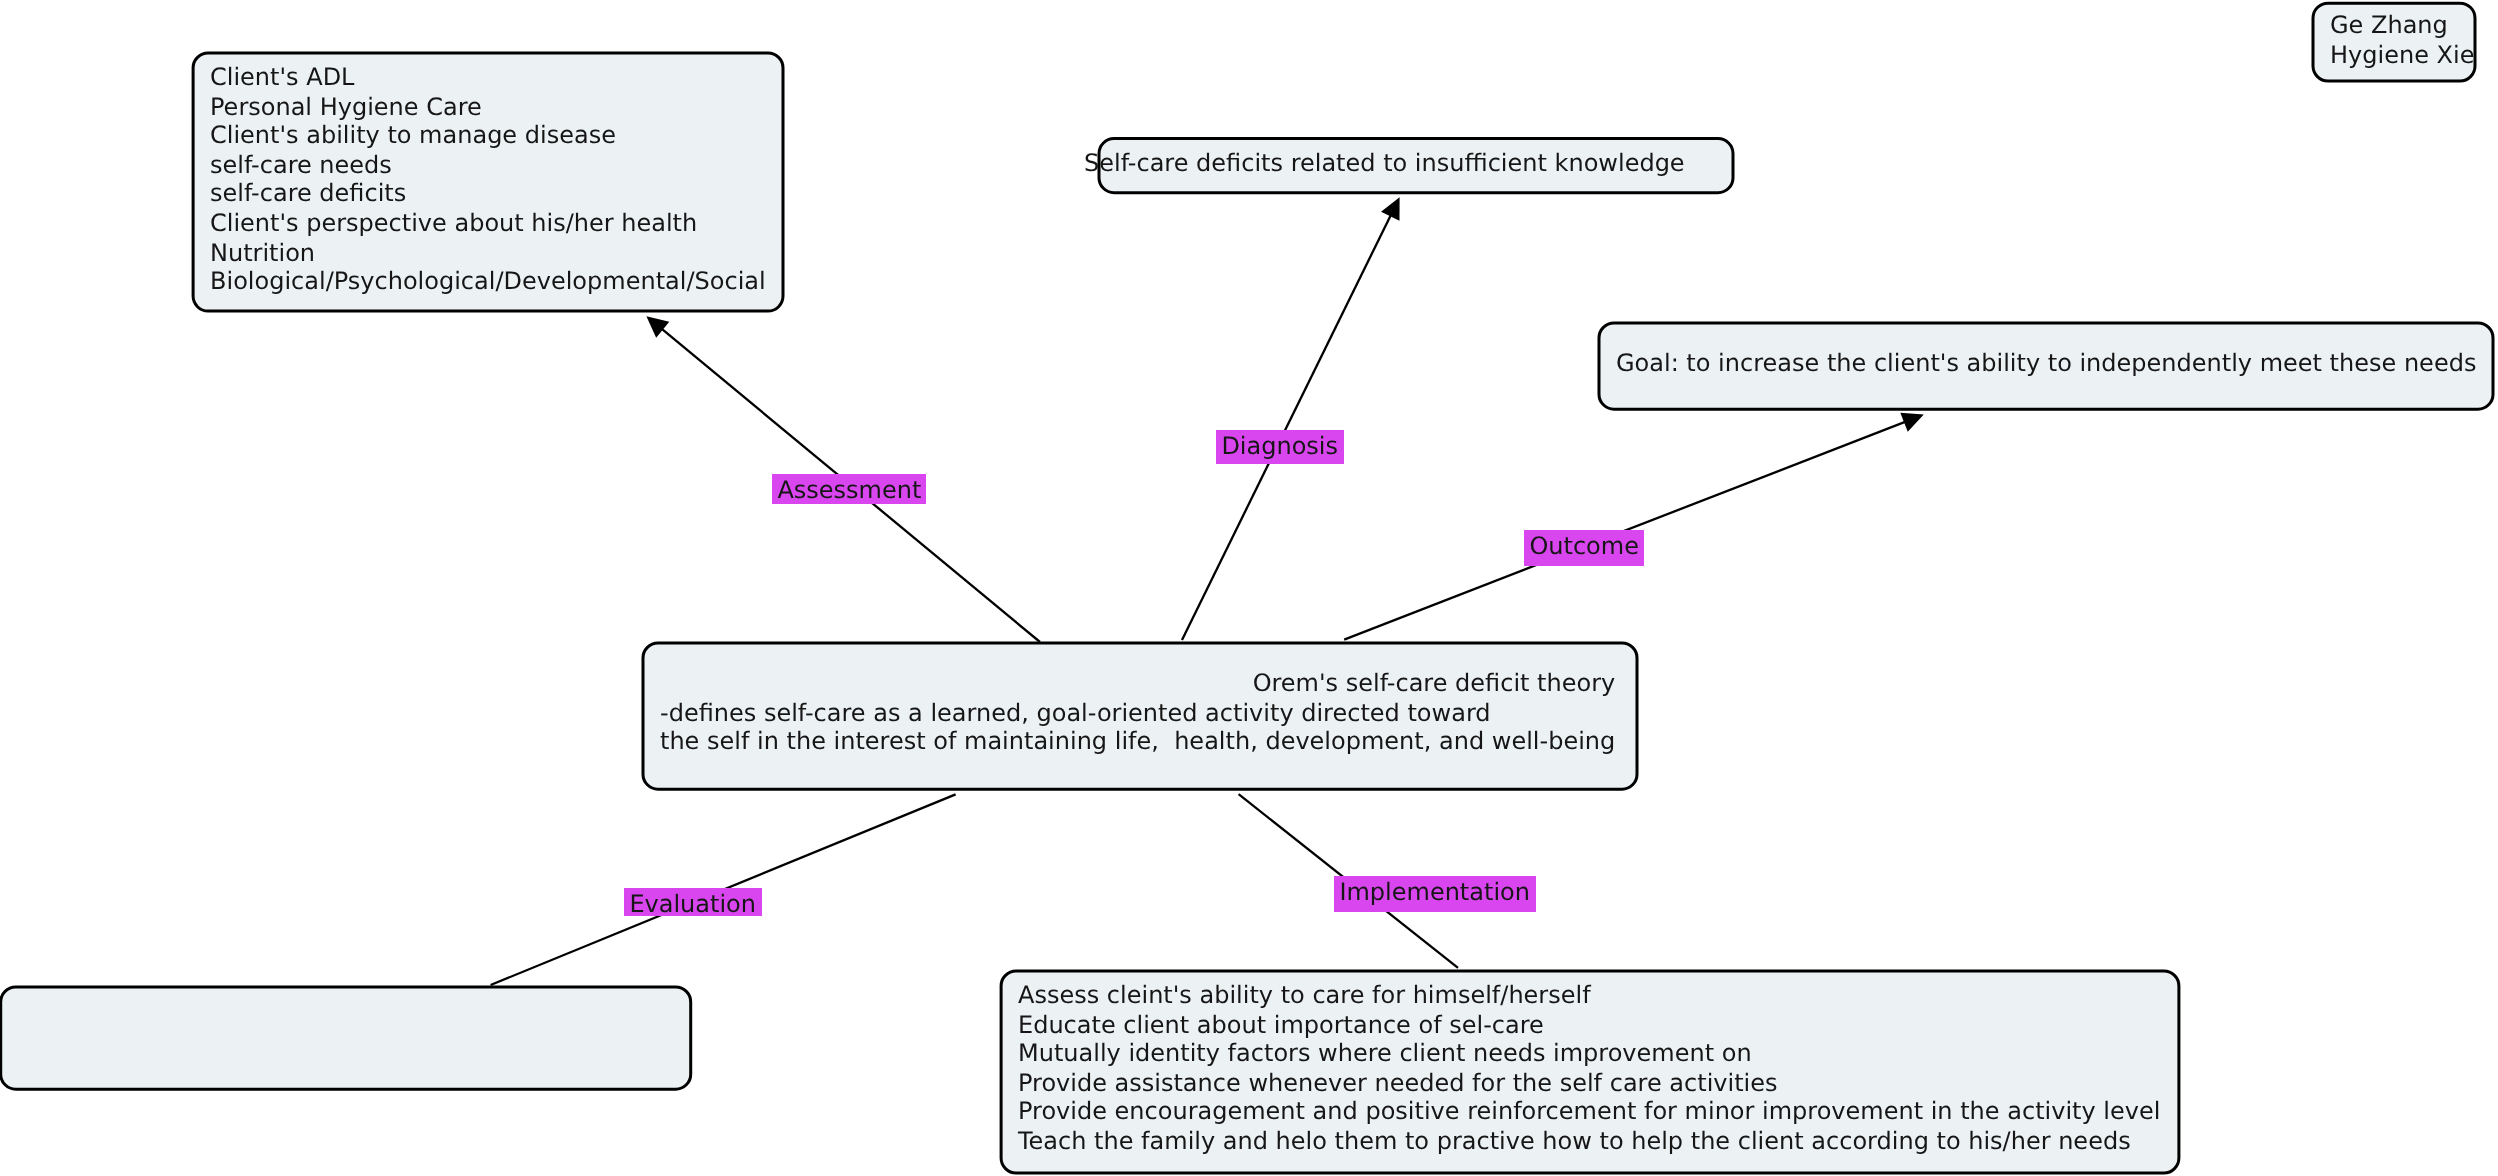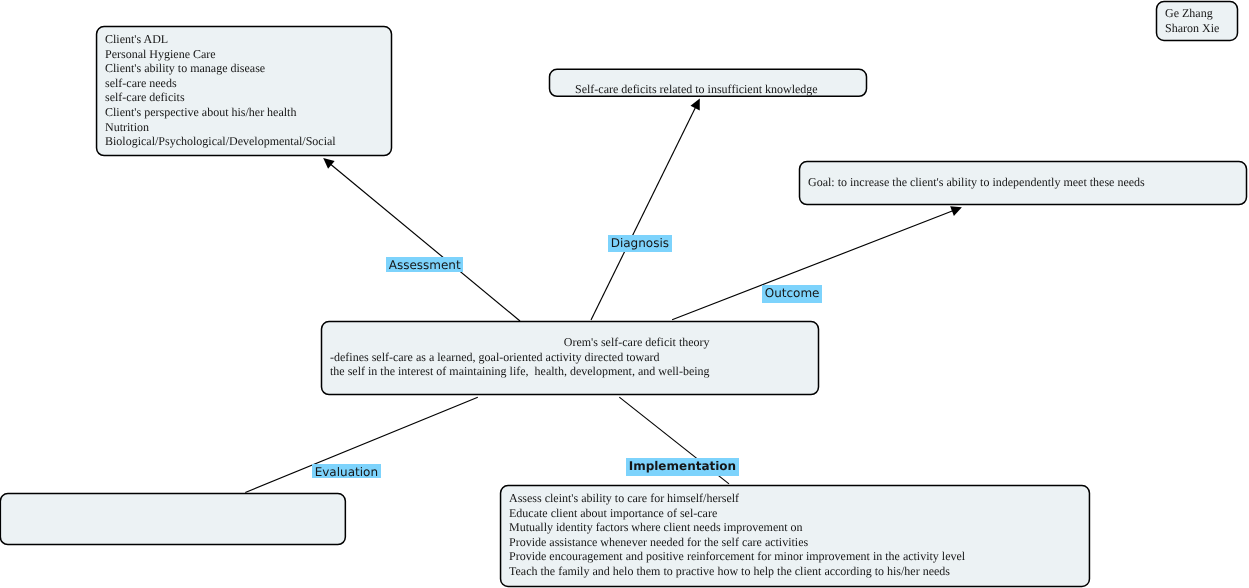--- a/index.html
+++ b/index.html
@@ -31,40 +31,38 @@
   .node {
     position: absolute;
     box-sizing: border-box;
     padding: 0 9px;
     display: flex;
     flex-direction: column;
     justify-content: center;
     line-height: 14.6px;
     white-space: pre;
     color: #161616;
-    font-family: Liberation Serif, serif;
   }
   .ntext {
     transform: translateY(-1.35px);
     will-change: transform;
     width: max-content;
   }
   .nline {
     white-space: pre;
   }
   .center-first {
     text-align: right;
   }
   .edge-label {
     position: absolute;
-    background: #7dd3fc;
+    background: #d946ef;
     color: #161616;
     white-space: pre;
     will-change: transform;
-    margin-top: 20px;
   }
   .edge-label > span {
     position: absolute;
     left: 2.7px;
     line-height: 14.4px;
     white-space: pre;
   }
 </style>
 </head>
 <body>
@@ -87,25 +85,25 @@
         <line x1="591" y1="320" x2="696.4339722163996" y2="105.4496190375838" stroke="#000000" stroke-width="1.15"></line>
         <polygon points="699.8,98.6 699.7470182832013,110.38472286215017 690.502904540131,105.84199668669373" fill="#000000"></polygon>
         <line x1="672.1" y1="319.8" x2="954.7852829899767" y2="210.06192430513326" stroke="#000000" stroke-width="1.15"></line>
         <polygon points="961.9,207.3 953.8821684833845,215.93694840618872 950.1547287109954,206.33506355251478" fill="#000000"></polygon>
         <line x1="477.8" y1="397.2" x2="245.3" y2="492.5" stroke="#000000" stroke-width="1.15"></line>
         <line x1="619.3" y1="397.1" x2="729" y2="483.9" stroke="#000000" stroke-width="1.15"></line>
       </g>
   </svg>
 
   <div class="node" id="assessment-box" style="left: 95.8px; top: 25.75px; width: 296.45px; height: 130.55px;"><div class="ntext"><div class="nline">Client's ADL</div><div class="nline">Personal Hygiene Care</div><div class="nline">Client's ability to manage disease</div><div class="nline">self-care needs</div><div class="nline">self-care deficits</div><div class="nline">Client's perspective about his/her health</div><div class="nline">Nutrition</div><div class="nline">Biological/Psychological/Developmental/Social</div></div></div>
-  <div class="node" id="diagnosis-box" style="left: 566px; top: 68.55px; width: 270px; height: 28.55px; justify-content: flex-end;"><div class="ntext"><div class="nline">Self-care deficits related to insufficient knowledge</div></div></div>
+  <div class="node" id="diagnosis-box" style="left: 533px; top: 68.55px; width: 270px; height: 28.55px;"><div class="ntext"><div class="nline">Self-care deficits related to insufficient knowledge</div></div></div>
   <div class="node" id="planning-box" style="left: 798.75px; top: 160.75px; width: 490px; height: 44.6px; border-radius: 11px;"><div class="ntext"><div class="nline">Goal: to increase the client's ability to independently meet these needs</div></div></div>
   <div class="node" id="center-box" style="left: 320.75px; top: 320.75px; width: 498.5px; height: 74.6px;"><div class="ntext"><div class="nline center-first">Orem's self-care deficit theory</div><div class="nline">-defines self-care as a learned, goal-oriented activity directed toward</div><div class="nline">the self in the interest of maintaining life,  health, development, and well-being</div></div></div>
   <div class="node" id="implementation-box" style="left: 499.8px; top: 484.75px; width: 590.4px; height: 102.5px;"><div class="ntext"><div class="nline">Assess cleint's ability to care for himself/herself</div><div class="nline">Educate client about importance of sel-care</div><div class="nline">Mutually identity factors where client needs improvement on</div><div class="nline">Provide assistance whenever needed for the self care activities</div><div class="nline">Provide encouragement and positive reinforcement for minor improvement in the activity level</div><div class="nline">Teach the family and helo them to practive how to help the client according to his/her needs</div></div></div>
-  <div class="node" id="authors-box" style="left: 1155.75px; top: 1.82px; width: 82.5px; height: 40.43px;"><div class="ntext"><div class="nline">Ge Zhang</div><div class="nline">Sharon Xie</div></div></div>
+  <div class="node" id="authors-box" style="left: 1155.75px; top: 1.82px; width: 82.5px; height: 40.43px;"><div class="ntext"><div class="nline">Ge Zhang</div><div class="nline">Hygiene Xie</div></div></div>
 
   <div class="edge-label" id="lbl-assessment" style="left: 386.4px; top: 236.6px; height: 14.5px; width: max-content; padding: 0px 2.7px; box-sizing: content-box;"><span style="top: 0.996px; position: relative; display: inline-block; left: 0px;">Assessment</span></div>
   <div class="edge-label" id="lbl-diagnosis" style="left: 607.6px; top: 214.6px; height: 17.4px; width: max-content; padding: 0px 2.7px; box-sizing: content-box;"><span style="top: 0.896px; position: relative; display: inline-block; left: 0px;">Diagnosis</span></div>
   <div class="edge-label" id="lbl-planning" style="left: 761.5px; top: 264.8px; height: 17.6px; width: max-content; padding: 0px 2.7px; box-sizing: content-box;"><span style="top: 0.896px; position: relative; display: inline-block; left: 0px;">Outcome</span></div>
   <div class="edge-label" id="lbl-evaluation" style="left: 311.5px; top: 444.3px; height: 14.3px; width: max-content; padding: 0px 2.7px; box-sizing: content-box; text-align: center;"><span style="top: 0.696px; position: relative; display: inline-block; left: 0px;">Evaluation</span></div>
-  <div class="edge-label" id="lbl-implementation" style="left: 626px; top: 437.8px; height: 17.5px; width: max-content; padding: 0px 2.7px; box-sizing: content-box; font-weight: bold;"><span style="top: 0.996px; position: relative; display: inline-block; left: 0px;">Implementation</span></div>
+  <div class="edge-label" id="lbl-implementation" style="left: 667px; top: 437.8px; height: 17.5px; width: max-content; padding: 0px 2.7px; box-sizing: content-box;"><span style="top: 0.996px; position: relative; display: inline-block; left: 0px;">Implementation</span></div>
 
 </div>
 
 </body></html>

